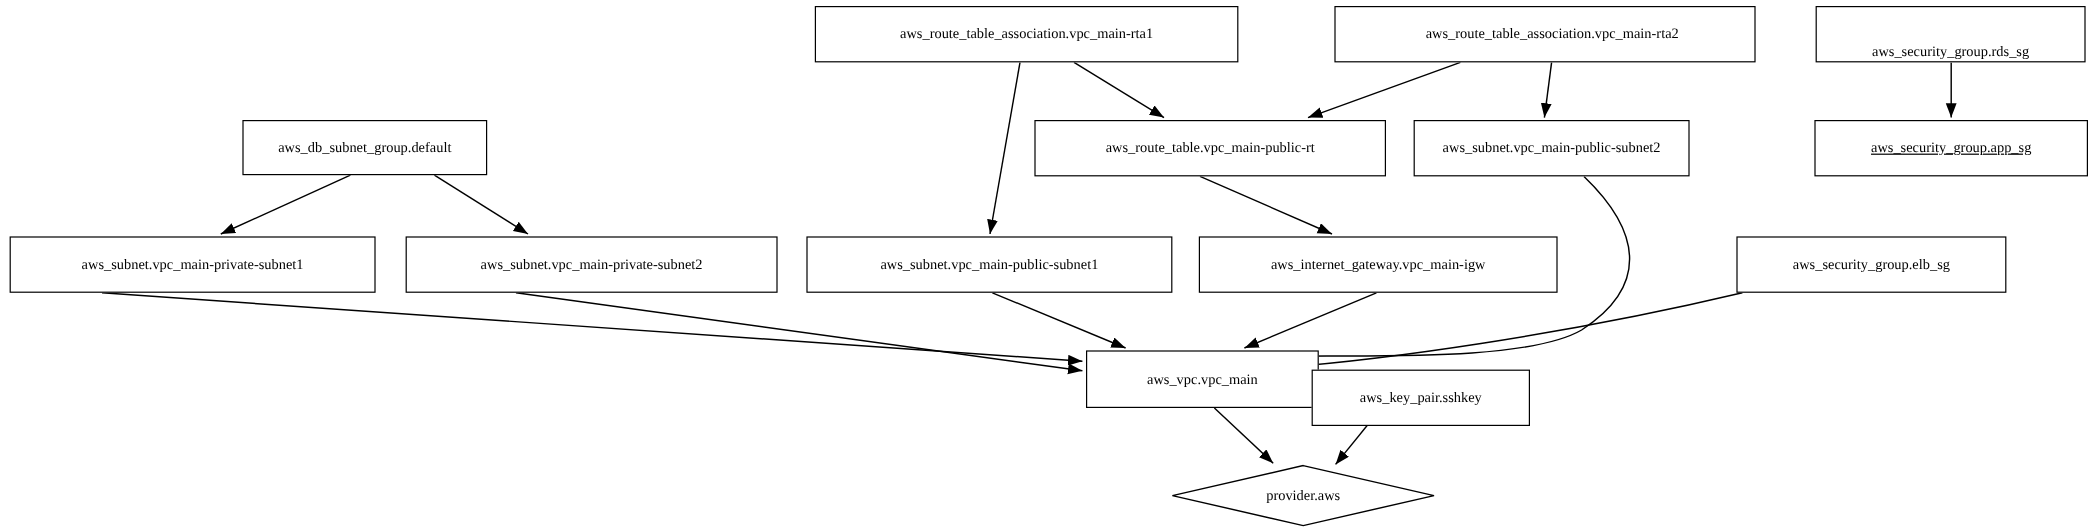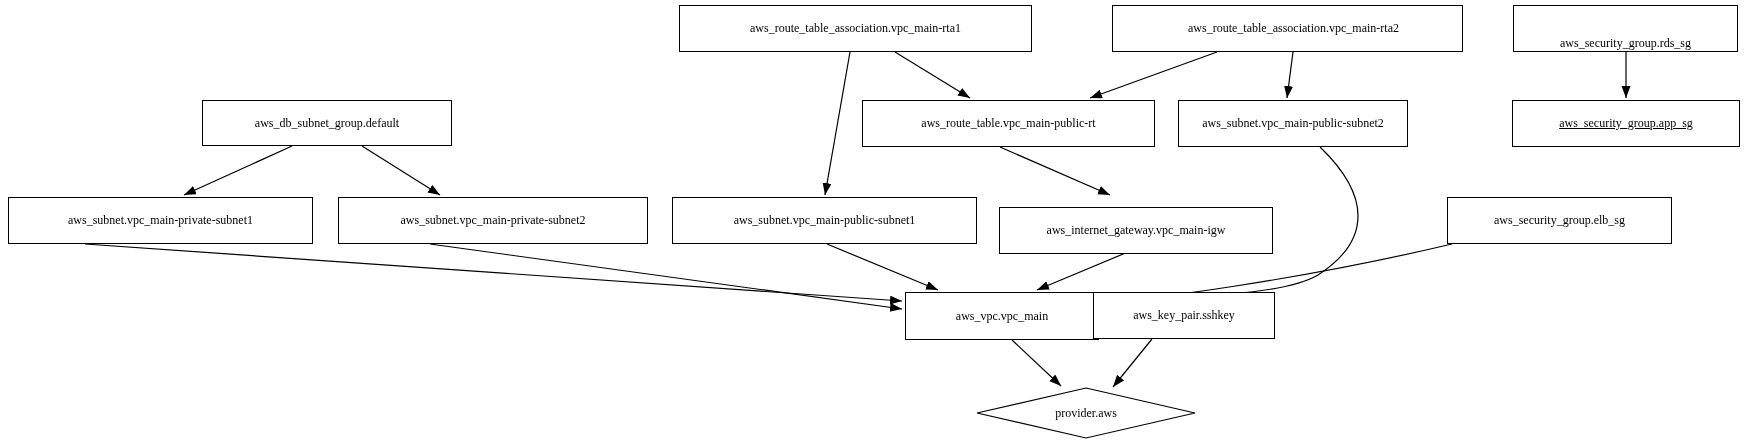--- a/index.html
+++ b/index.html
@@ -81,50 +81,50 @@
   <div id="nodes-layer">
       <div class="node" style="left: 679px; top: 5px; width: 353px; height: 47px;">
         <span>aws_route_table_association.vpc_main-rta1</span>
       </div>
       <div class="node" style="left: 1112px; top: 5px; width: 351px; height: 47px; padding-left: 12px;">
         <span>aws_route_table_association.vpc_main-rta2</span>
       </div>
       <div class="node" style="left: 1513px; top: 5px; width: 225px; height: 47px; align-items: flex-end;">
         <span>aws_security_group.rds_sg</span>
       </div>
-      <div class="node" style="left: 202px; top: 100px; width: 250px; height: 46px; text-align: right;">
+      <div class="node" style="left: 202px; top: 100px; width: 204px; height: 46px; text-align: right;">
         <span>aws_db_subnet_group.default</span>
       </div>
       <div class="node" style="left: 862px; top: 100px; width: 293px; height: 47px;">
         <span>aws_route_table.vpc_main-public-rt</span>
       </div>
       <div class="node" style="left: 1178px; top: 100px; width: 230px; height: 47px;">
         <span>aws_subnet.vpc_main-public-subnet2</span>
       </div>
       <div class="node" style="left: 1512px; top: 100px; width: 228px; height: 47px; text-decoration: underline;">
         <span>aws_security_group.app_sg</span>
       </div>
       <div class="node" style="left: 8px; top: 197px; width: 305px; height: 47px;">
         <span>aws_subnet.vpc_main-private-subnet1</span>
       </div>
       <div class="node" style="left: 338px; top: 197px; width: 310px; height: 47px;">
         <span>aws_subnet.vpc_main-private-subnet2</span>
       </div>
       <div class="node" style="left: 672px; top: 197px; width: 305px; height: 47px;">
         <span>aws_subnet.vpc_main-public-subnet1</span>
       </div>
-      <div class="node" style="left: 999px; top: 207px; width: 274px; height: 47px;">
+      <div class="node" style="left: 999px; top: 197px; width: 299px; height: 47px;">
         <span>aws_internet_gateway.vpc_main-igw</span>
       </div>
       <div class="node" style="left: 1447px; top: 197px; width: 225px; height: 47px;">
         <span>aws_security_group.elb_sg</span>
       </div>
       <div class="node" style="left: 905px; top: 292px; width: 194px; height: 48px;">
         <span>aws_vpc.vpc_main</span>
       </div>
-      <div class="node" style="left: 1093px; top: 292px; width: 182px; height: 47px;">
+      <div class="node" style="left: 1093px; top: 308px; width: 182px; height: 47px;">
         <span>aws_key_pair.sshkey</span>
       </div>
       <div class="node diamond-label" style="left: 977px; top: 388px; width: 218px; height: 50px;">
         <span>provider.aws</span>
       </div>
     </div>
 </div>
 
 </body></html>

